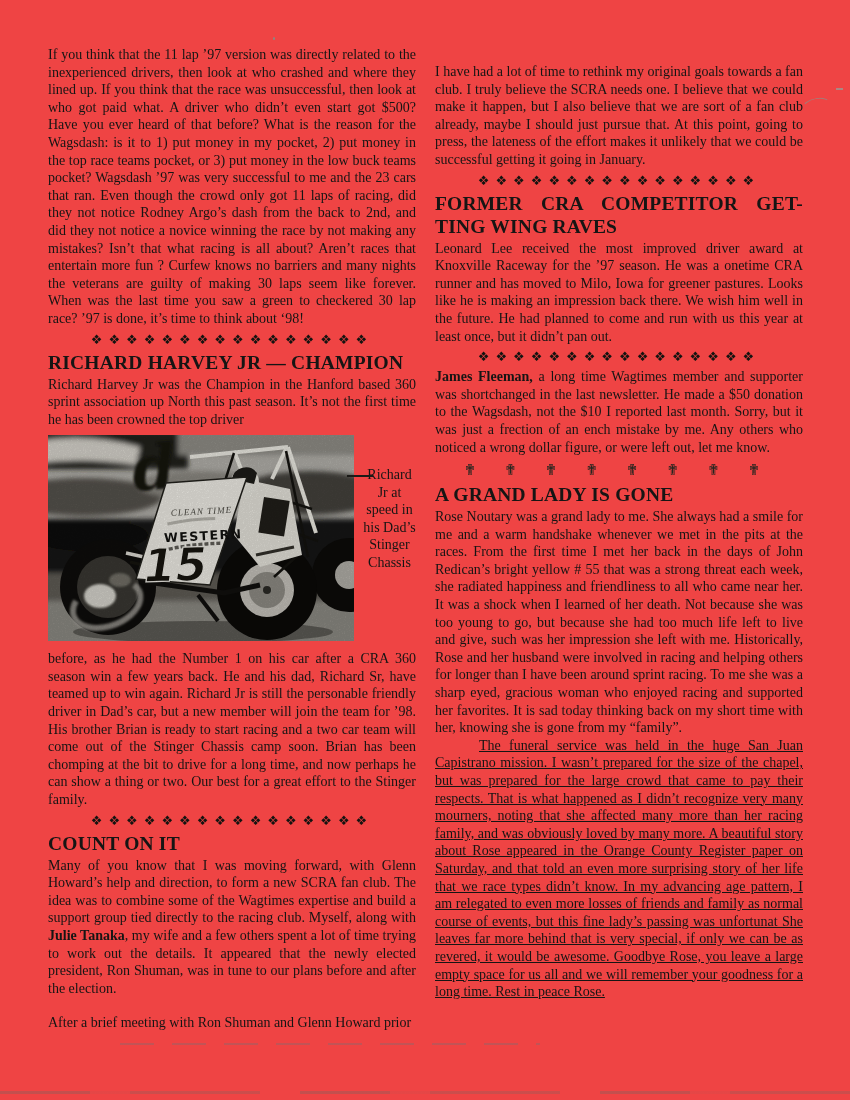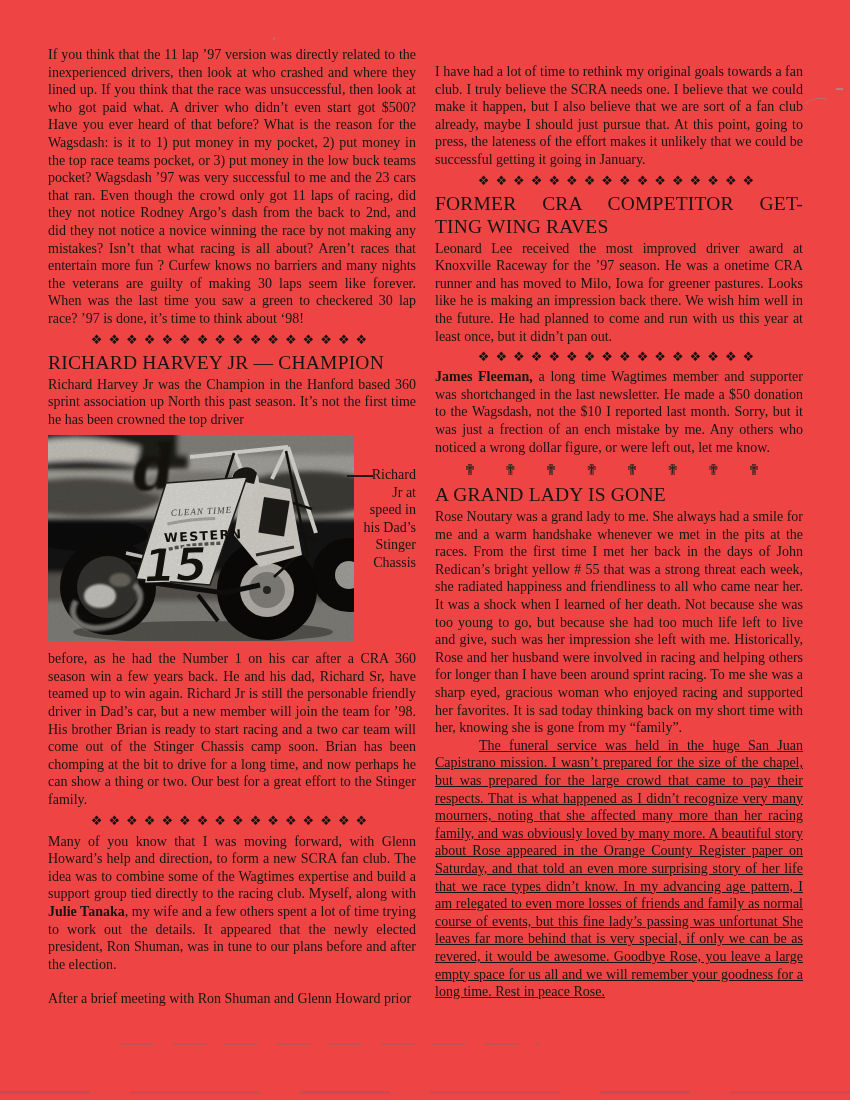--- a/index.html
+++ b/index.html
@@ -25,21 +25,21 @@
     line-height:17.6px;
     text-align:justify;
     hyphens:none;
   }
   p.mt{margin-top:17px;}
   p.indent{text-indent:44px;text-decoration:underline;}
   h2{
     font-size:19.5px;
     line-height:23px;
     margin:1px 0 2px 0;
-    font-weight:normal;
+    font-weight:bold;
     letter-spacing:.2px;
   }
   h2 .jline{display:block;text-align:justify;text-align-last:justify;}
   h2 .nline{display:block;}
   .sep{
     text-align:center;
     font-family:"DejaVu Sans", sans-serif;
     font-size:13px;
     line-height:20px;
     letter-spacing:6px;
@@ -68,21 +68,21 @@
   .caption-dash{
     position:absolute;
     left:-16px;top:40px;
     width:26px;
     border-top:2.5px solid #1b1a17;
   }
   .caption{
     margin-top:31px;
     font-size:14px;
     line-height:17.5px;
-    text-align:right;
+    text-align:center;
   }
   
   .artifact-arc{
     position:absolute;left:802px;top:98px;
     width:28px;height:16px;
     border:1.5px solid #8d8c88;
     border-color:#8d8c88 transparent transparent transparent;
     border-radius:50%;
     transform:rotate(-10deg);
     opacity:.75;
@@ -220,20 +220,21 @@
           <div class="caption-dash"></div>
           <div class="caption">Richard Jr at speed in his Dad’s Stinger Chassis</div>
         </div>
       </div>
 
       <p class="body">before, as he had the Number 1 on his car after a CRA 360 season win a few years back. He and his dad, Richard Sr, have teamed up to win again. Richard Jr is still the personable friendly driver in Dad’s car, but a new member will join the team for ’98. His brother Brian is ready to start racing and a two car team will come out of the Stinger Chassis camp soon. Brian has been chomping at the bit to drive for a long time, and now perhaps he can show a thing or two. Our best for a great effort to the Stinger family.</p>
 
       <div class="sep">❖❖❖❖❖❖❖❖❖❖❖❖❖❖❖❖</div>
 
       <h2>
+          <span class="nline">COUNT ON IT</span>
         </h2>
 
       <p class="body"><span>Many of you know that I was moving forward, with Glenn Howard’s help and direction, to form a new SCRA fan club. The idea was to combine some of the Wagtimes expertise and build a support group tied directly to the racing club. Myself, along with </span><b>Julie Tanaka</b><span>, my wife and a few others spent a lot of time trying to work out the details. It appeared that the newly elected president, Ron Shuman, was in tune to our plans before and after the election.</span></p>
 
       <p class="body mt">After a brief meeting with Ron Shuman and Glenn Howard prior</p>
     </div>
 
     <div class="col">
 
       <p class="body mt">I have had a lot of time to rethink my original goals towards a fan club. I truly believe the SCRA needs one.  I believe that we could make it happen, but I also believe that we are sort of a fan club already, maybe I should just pursue that. At this point, going to press, the lateness of the effort makes it unlikely that we could be successful getting it going in January.</p>

